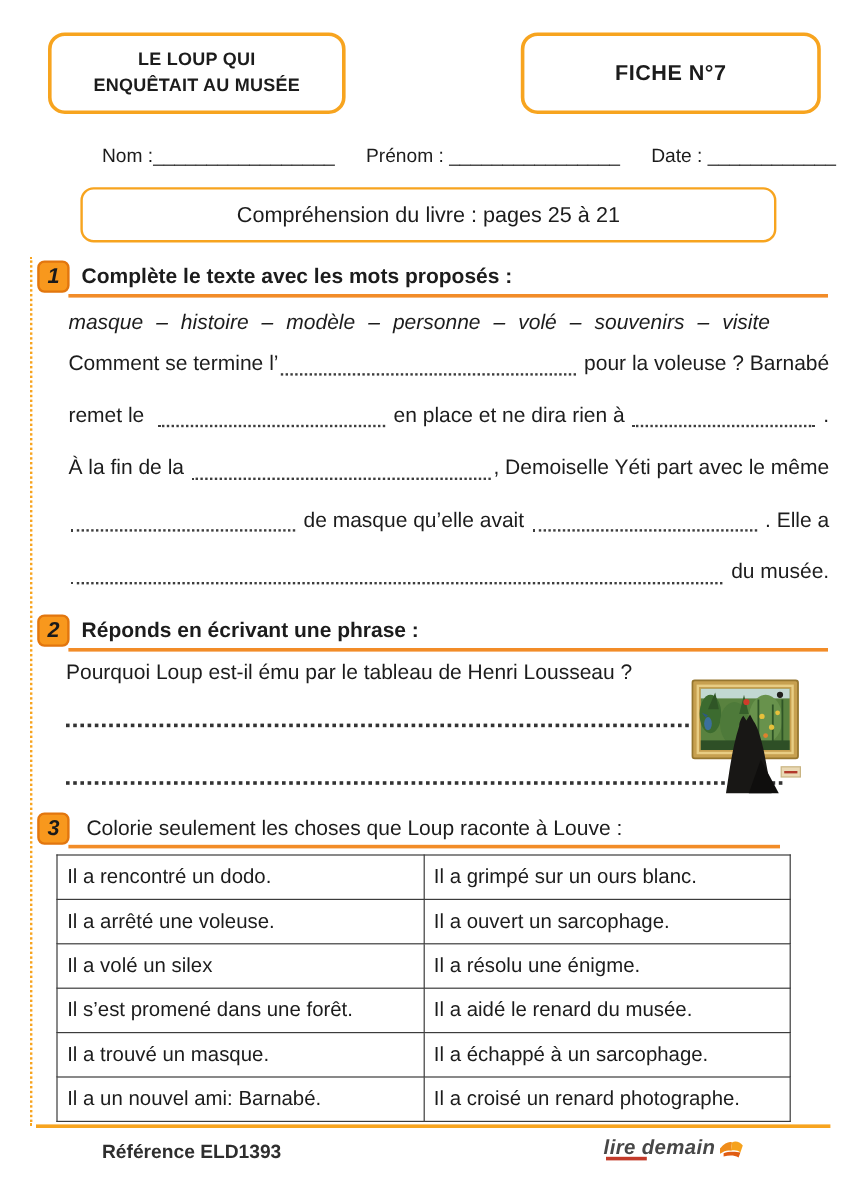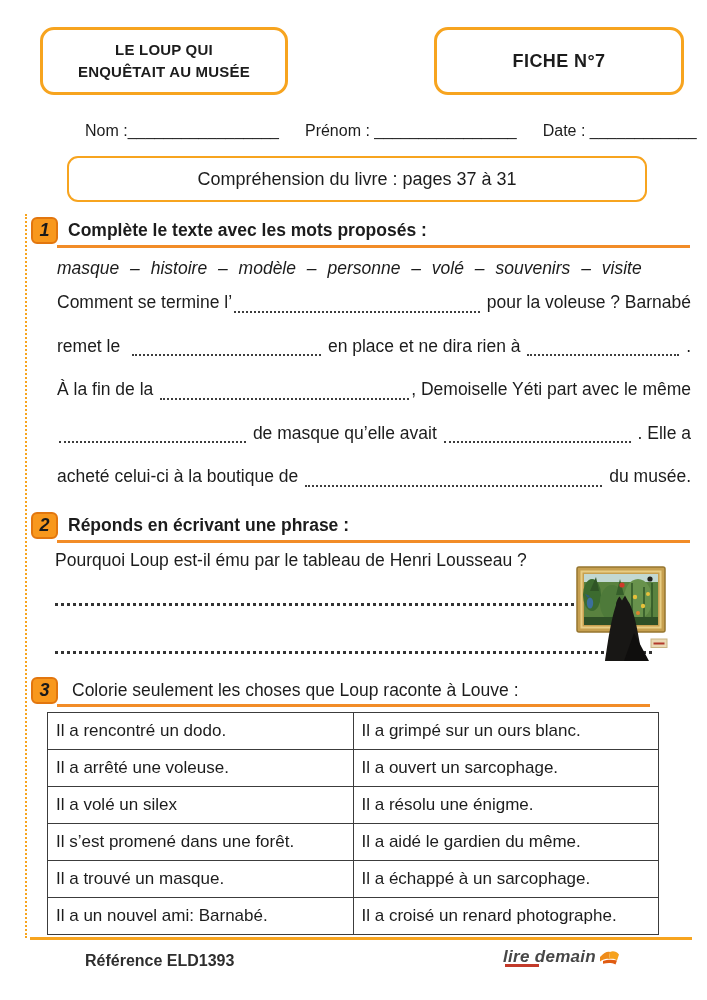--- a/index.html
+++ b/index.html
@@ -73,37 +73,37 @@
     <div class="t">FICHE N°7</div>
   </div>
 
   <div id="identity">
     <span>Nom :_________________</span>
     <span>Prénom : ________________</span>
     <span>Date : ____________</span>
   </div>
 
   <div id="subtitle-box">
-    <span>Compréhension du livre : pages 37 à 31</span>
+    <span>Compréhension du livre : pages 25 à 21</span>
   </div>
 
   <div id="vline"></div>
 
   <div class="badge" style="left:31px;top:217px;">
     <span>1</span>
   </div>
   <div class="sec-title bold" style="left:68px;top:220px;">Complète le texte avec les mots proposés :</div>
   <div class="underline" style="left:57px;top:245px;width:633px;"></div>
   <div id="wordbank">masque – histoire – modèle – personne – volé – souvenirs – visite</div>
   <div id="ex1-text">
       <div class="fill-line"><span>Comment se termine l’</span><span class="leader" style="flex-grow: 5;"></span><span> pour la voleuse ? Barnabé</span></div>
       <div class="fill-line"><span>remet le  </span><span class="leader" style="flex-grow: 4;"></span><span> en place et ne dira rien à </span><span class="leader" style="flex-grow: 3;"></span><span> .</span></div>
       <div class="fill-line"><span>À la fin de la </span><span class="leader" style="flex-grow: 5;"></span><span>, Demoiselle Yéti part avec le même</span></div>
       <div class="fill-line"><span class="leader" style="flex-grow: 4;"></span><span> de masque qu’elle avait </span><span class="leader" style="flex-grow: 4;"></span><span> . Elle a</span></div>
-      <div class="fill-line"><span>acheté celui-ci à la boutique de </span><span class="leader" style="flex-grow: 5;"></span><span> du musée.</span></div>
+      <div class="fill-line"><span class="leader" style="flex-grow: 5;"></span><span> du musée.</span></div>
     </div>
 
   <div class="badge" style="left:31px;top:512px;">
     <span>2</span>
   </div>
   <div class="sec-title bold" style="left:68px;top:515px;">Réponds en écrivant une phrase :</div>
   <div class="underline" style="left:57px;top:540px;width:633px;"></div>
   <div id="question">Pourquoi Loup est-il ému par le tableau de Henri Lousseau ?</div>
   <div class="answer-line" style="top:603px;"></div>
   <div class="answer-line" style="top:651px;"></div>
@@ -153,21 +153,21 @@
       <tr>
         <td>Il a arrêté une voleuse.</td>
         <td>Il a ouvert un sarcophage.</td>
       </tr>
       <tr>
         <td>Il a volé un silex</td>
         <td>Il a résolu une énigme.</td>
       </tr>
       <tr>
         <td>Il s’est promené dans une forêt.</td>
-        <td>Il a aidé le gardien du même.</td>
+        <td>Il a aidé le renard du musée.</td>
       </tr>
       <tr>
         <td>Il a trouvé un masque.</td>
         <td>Il a échappé à un sarcophage.</td>
       </tr>
       <tr>
         <td>Il a un nouvel ami: Barnabé.</td>
         <td>Il a croisé un renard photographe.</td>
       </tr>
     </tbody>

